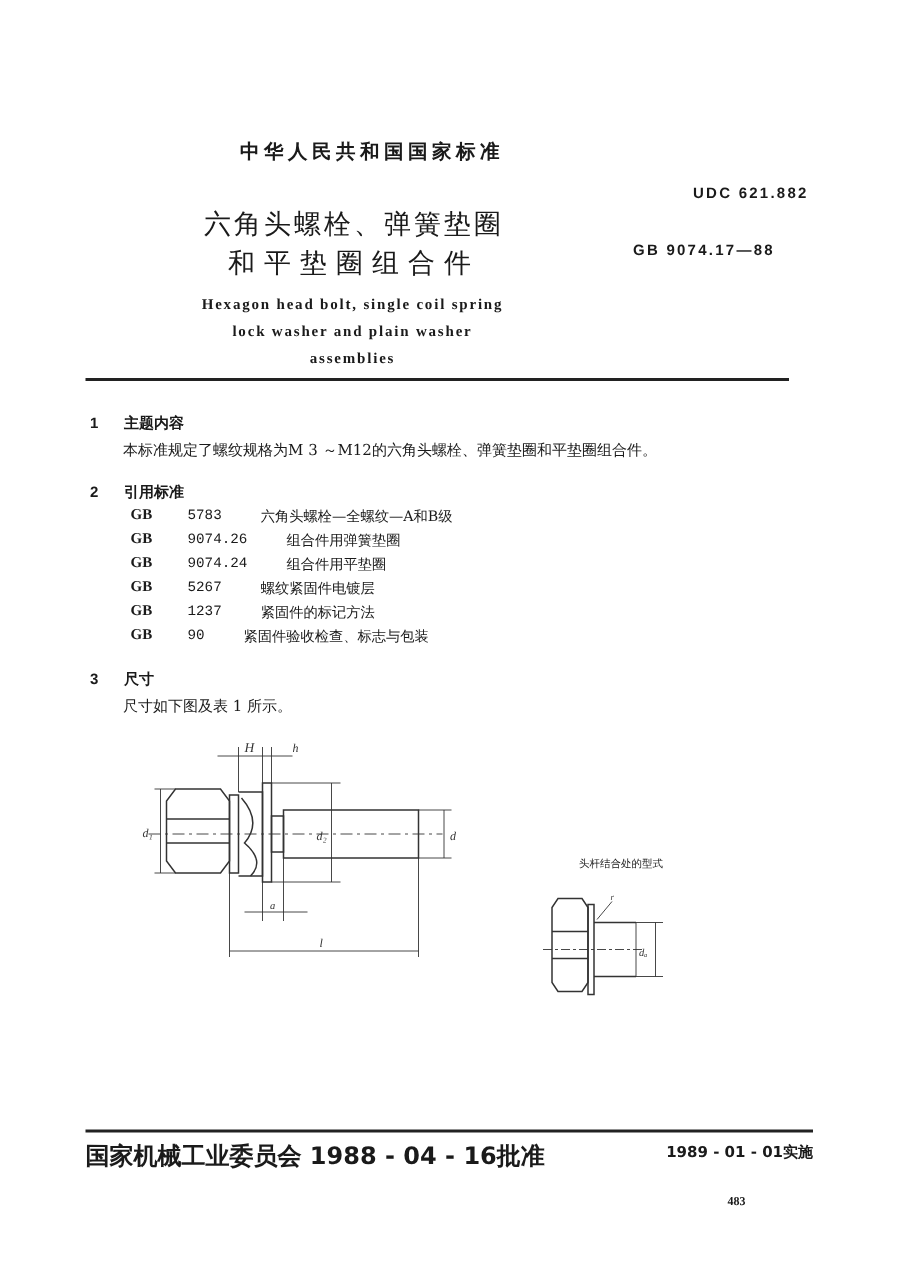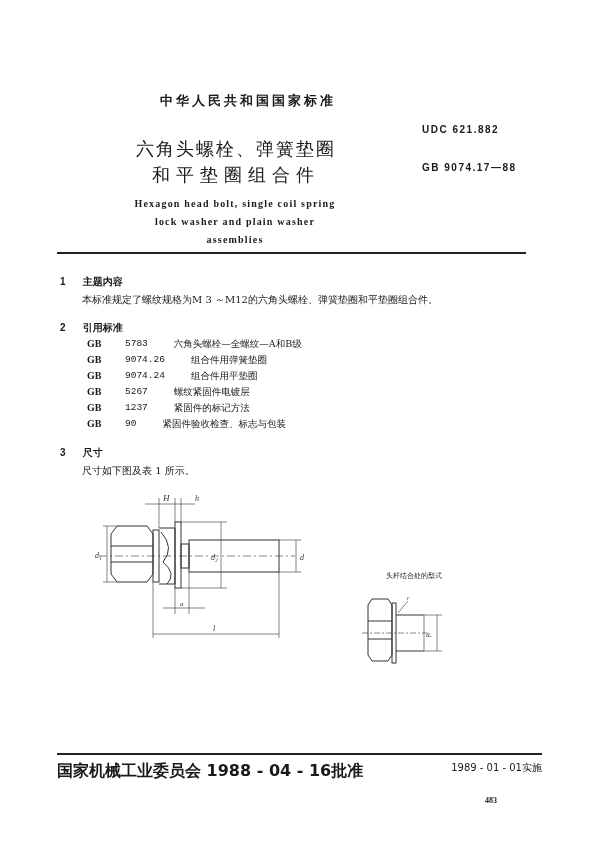--- a/index.html
+++ b/index.html
@@ -4,37 +4,37 @@
 <style>
   html, body { margin: 0; padding: 0; background: #fff; }
   body { width: 600px; height: 843px; position: relative; overflow: hidden;
          font-family: "DejaVu Serif", serif; color: #1a1a1a; }
   .abs { position: absolute; }
   .national { left: 160px; top: 92px; font-family: "DejaVu Sans", sans-serif; font-size: 13px; letter-spacing: 3px; font-weight: bold; }
   .title { left: 120px; width: 232px; text-align: center; font-family: "DejaVu Sans", sans-serif; font-size: 18px; letter-spacing: 2px; }
   .title1 { top: 137px; }
   .title2 { top: 163px; letter-spacing: 6px; }
   .udc, .gb { left: 422px; font-family: "Liberation Sans", sans-serif; font-weight: bold; font-size: 10px; letter-spacing: 1.5px; }
-  .udc { top: 124px; }
+  .udc { top: 124px; margin-left: 40px; }
   .gb { top: 162px; }
   .en { left: 110px; width: 250px; text-align: center; font-family: "Liberation Serif", serif; font-weight: bold; font-size: 10px; letter-spacing: 1.2px; }
   .en1 { top: 198px; }
   .en2 { top: 216px; }
   .en3 { top: 234px; }
   .rule-top { left: 57px; top: 252px; width: 469px; height: 1.5px; background: #222; }
   .sec-num { font-family: "Liberation Sans", sans-serif; font-weight: bold; font-size: 10px; }
   .sec-title { font-family: "DejaVu Sans", sans-serif; font-weight: bold; font-size: 10px; }
   .body-text { font-size: 10px; font-family: "DejaVu Serif", serif; }
   .ref-row { left: 87px; font-size: 10px; display: flex; gap: 16px; white-space: nowrap; }
   .ref-gb { font-family: "Liberation Serif", serif; font-weight: bold; width: 18px; }
   .ref-num { font-family: "Liberation Mono", monospace; font-size: 9.5px; margin-left: 4px; margin-right: 10px; }
   .ref-name { font-family: "DejaVu Serif", serif; font-size: 9.5px; }
   .rule-bottom { left: 57px; top: 753px; width: 485px; height: 1.5px; background: #222; }
   .foot-left { left: 57px; top: 761px; font-size: 16px; font-family: "DejaVu Sans", sans-serif; font-weight: bold; }
-  .foot-right { left: 430px; top: 761px; width: 112px; text-align: right; font-size: 10px; font-family: "DejaVu Sans", sans-serif; font-weight: normal; }
+  .foot-right { left: 430px; top: 761px; width: 112px; text-align: right; font-size: 10px; font-family: "DejaVu Sans", sans-serif; font-weight: bold; }
   .page-num { left: 485px; top: 796px; font-size: 8px; font-family: "Liberation Serif", serif; font-weight: bold; }
   .detail-caption { left: 366px; top: 571px; font-size: 7px; font-family: "DejaVu Sans", sans-serif; margin-left: 20px; }
   svg text { font-family: "Liberation Serif", serif; font-style: italic; }
 </style>
 </head>
 <body>
 
 <div class="abs national">中华人民共和国国家标准</div>
 <div class="abs title title1">六角头螺栓、弹簧垫圈</div>
 <div class="abs title title2">和平垫圈组合件</div>

